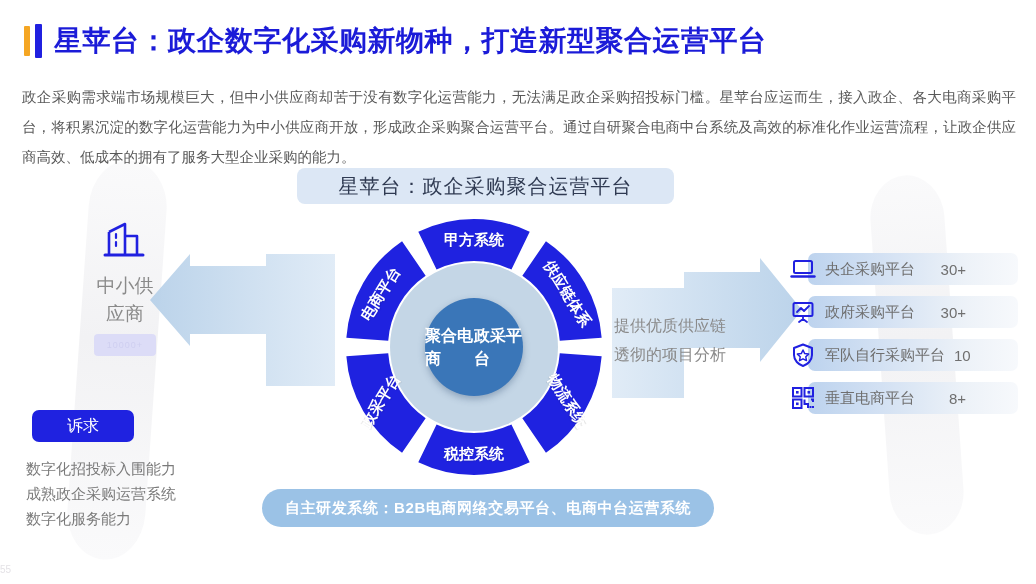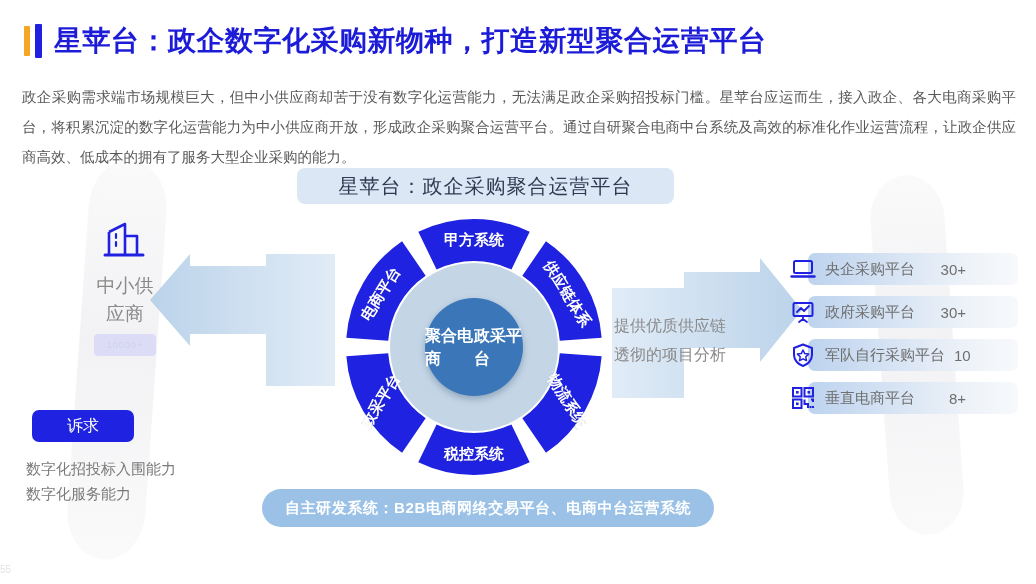--- a/index.html
+++ b/index.html
@@ -183,20 +183,21 @@
     <div id="sme-label">
       <div>中小供</div>
       <div>应商</div>
     </div>
     <div id="sme-count">10000+</div>
   </div>
 
   <div id="demand-badge">诉求</div>
   <div id="demand-list">
     <div>数字化招投标入围能力</div>
+    <div>成熟政企采购运营系统</div>
     <div>数字化服务能力</div>
   </div>
 
   <div id="top-banner">星苹台：政企采购聚合运营平台</div>
 
   <svg style="position:absolute;left:0;top:0;width:1036px;height:584px;z-index:2;pointer-events:none">
     <defs>
       <linearGradient id="gl" x1="1" y1="0" x2="0" y2="0">
         <stop offset="0%" stop-color="#DEEAF6"></stop>
         <stop offset="100%" stop-color="#B5CFE8"></stop>

